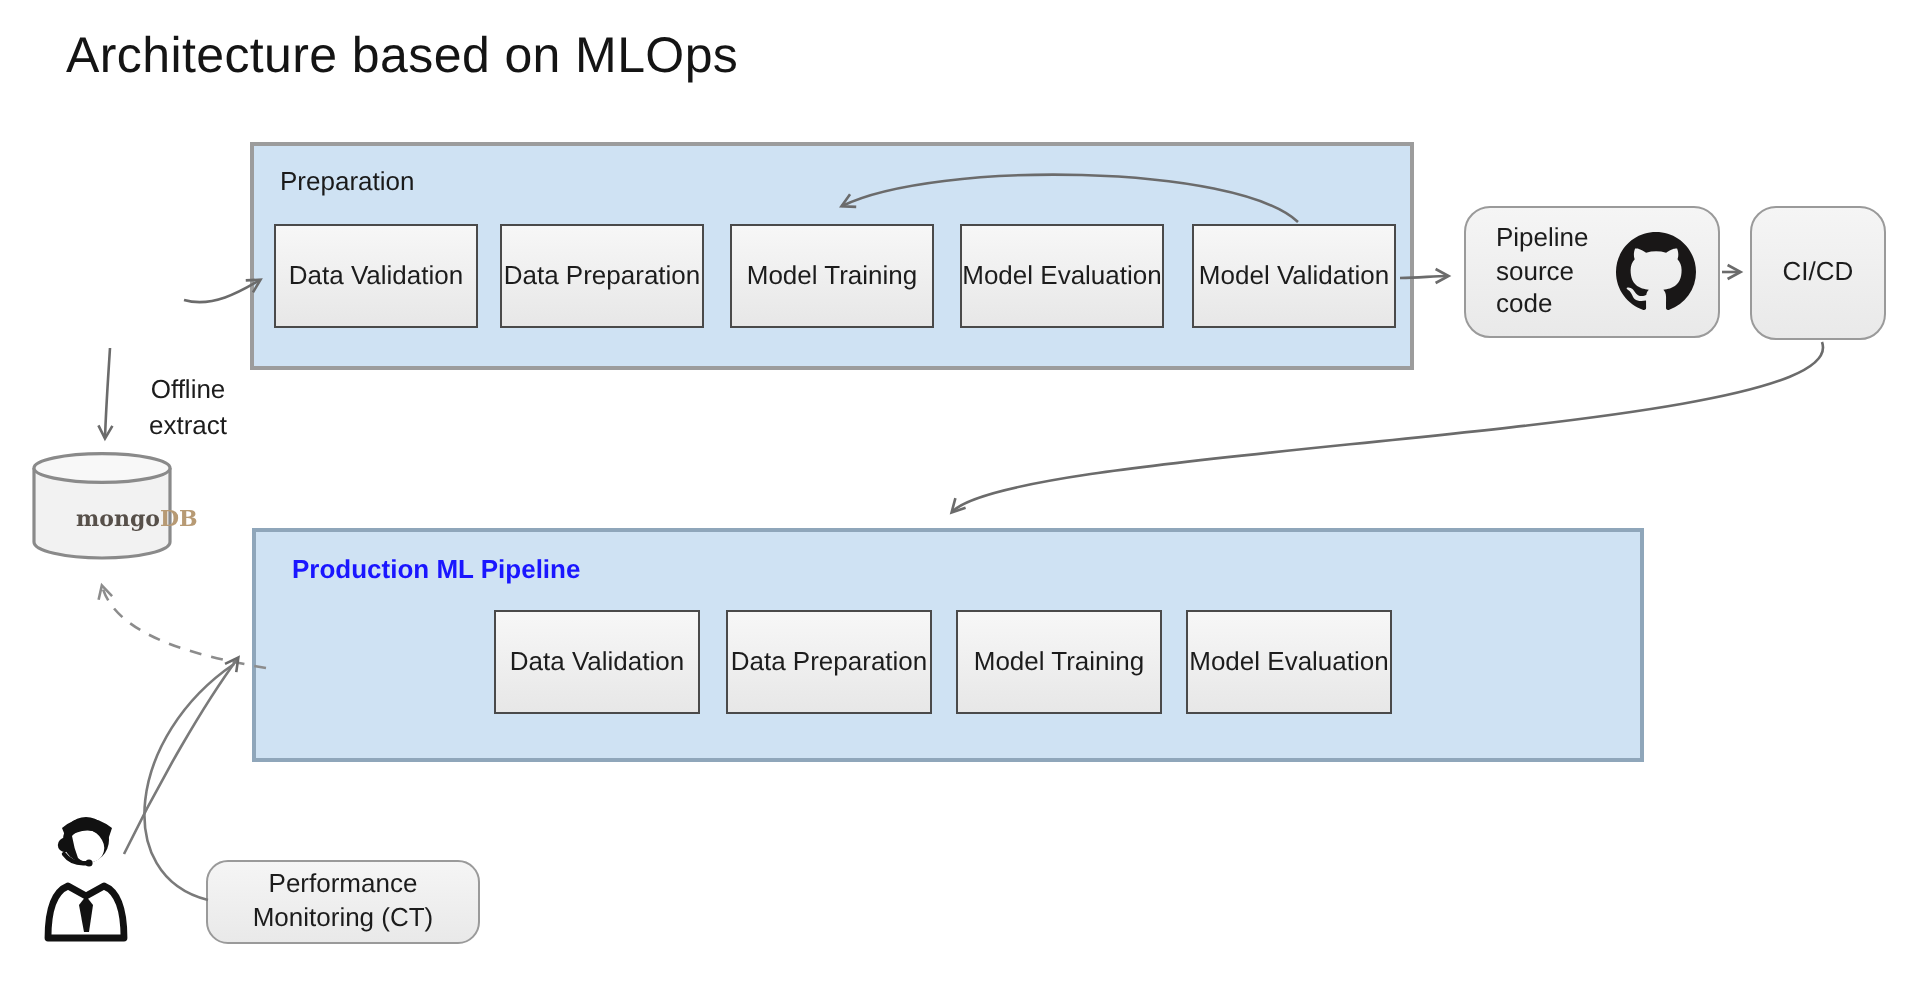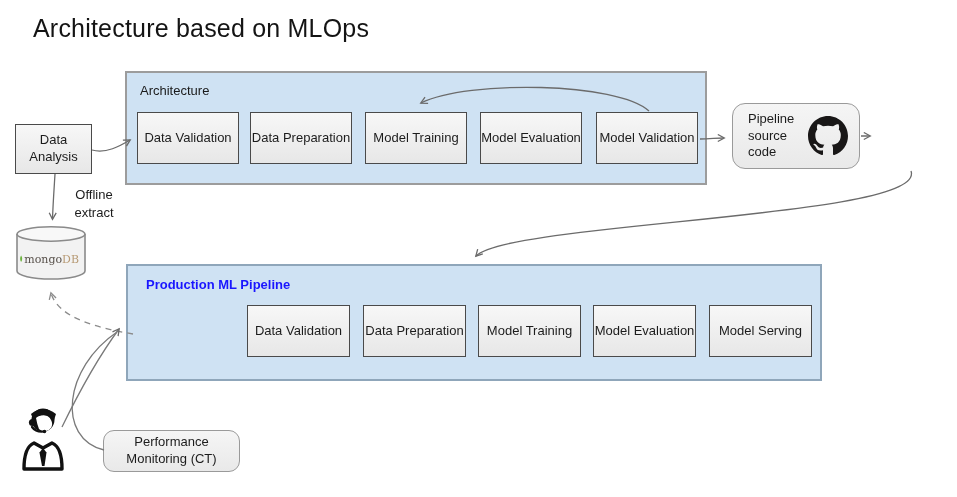--- a/index.html
+++ b/index.html
@@ -31,47 +31,46 @@
     background:linear-gradient(#f5f5f5,#e9e9e9);
   }
   .pipeline-source { justify-content:flex-start; text-align:left; }
   .pipeline-source .txt { width:64px; margin-left:15px; }
   .gh-icon { position:absolute; left:75px; top:12px; width:40px; height:40px; }
   .free-label {
     position:absolute; font-size:13px; color:#1c1c1c; line-height:1.35;text-align:center;
   }
   .mongo-wrap { position:absolute; left:15px; top:225px; width:72px; height:56px; }
   .mongo-logo {
-    position:absolute; left:4px; top:26px; width:60px; height:16px;
+    position:absolute; left:22px; top:26px; width:60px; height:16px;
     display:flex; align-items:center; font-family:"DejaVu Serif", serif;
-    font-size:11px; font-weight:normal;
+    font-size:11px; font-weight:bold;
   }
   .mongo-logo .leaf { width:8px; height:14px; margin-right:1px; }
   .mongo-txt-dark { color:#57504a; }
   .mongo-txt-light { color:#b79a74; }
   .arrows { position:absolute; left:0; top:0; width:957px; height:497px; pointer-events:none; }
   .person { position:absolute; left:20px; top:405px; width:46px; height:66px; }
 </style>
 </head>
 <body>
 
 <div class="canvas">
 
   <div class="title">Architecture based on MLOps</div>
 
   <div class="container-blue" style="left:125px; top:71px; width:582px; height:114px;"></div>
-  <div class="container-label" style="left:140px; top:83px;">Architecture</div>
+  <div class="container-label" style="left:140px; top:83px;">Preparation</div>
 
   <div class="node" style="left:137px; top:112px; width:102px; height:52px;">Data Validation</div>
   <div class="node" style="left:250px; top:112px; width:102px; height:52px;">Data Preparation</div>
   <div class="node" style="left:365px; top:112px; width:102px; height:52px;">Model Training</div>
   <div class="node" style="left:480px; top:112px; width:102px; height:52px;">Model Evaluation</div>
   <div class="node" style="left:596px; top:112px; width:102px; height:52px;">Model Validation</div>
 
-  <div class="node" style="left:15px; top:124px; width:77px; height:50px;">Data Analysis</div>
 
   <div class="free-label" style="left:68px; top:186px; width:52px;">Offline extract</div>
 
   <div class="mongo-wrap">
     <svg width="72" height="56" viewBox="0 0 72 56">
       <path d="M2 9 L2 46 A34 8 0 0 0 70 46 L70 9" fill="#f2f2f2" stroke="#8a8a8a" stroke-width="1.6"></path>
       <ellipse cx="36" cy="9" rx="34" ry="7.2" fill="#f8f8f8" stroke="#8a8a8a" stroke-width="1.6"></ellipse>
     </svg>
     <div class="mongo-logo">
       <svg class="leaf" viewBox="0 0 10 16">
@@ -82,29 +81,29 @@
     </div>
   </div>
 
   <div class="node rounded pipeline-source" style="left:732px; top:103px; width:128px; height:66px;">
     <div class="txt">Pipeline source code</div>
     <svg class="gh-icon" viewBox="0 0 16 16">
       <path fill="#191717" fill-rule="evenodd" d="M8 0C3.58 0 0 3.58 0 8c0 3.54 2.29 6.53 5.47 7.59.4.07.55-.17.55-.38 0-.19-.01-.82-.01-1.49-2.01.37-2.53-.49-2.69-.94-.09-.23-.48-.94-.82-1.13-.28-.15-.68-.52-.01-.53.63-.01 1.08.58 1.23.82.72 1.21 1.87.87 2.33.66.07-.52.28-.87.51-1.07-1.78-.2-3.64-.89-3.64-3.95 0-.87.31-1.59.82-2.15-.08-.2-.36-1.02.08-2.12 0 0 .67-.21 2.2.82.64-.18 1.32-.27 2-.27s1.36.09 2 .27c1.53-1.04 2.2-.82 2.2-.82.44 1.1.16 1.92.08 2.12.51.56.82 1.27.82 2.15 0 3.07-1.87 3.75-3.65 3.95.29.25.54.73.54 1.48 0 1.07-.01 1.93-.01 2.2 0 .21.15.46.55.38A8.01 8.01 0 0 0 16 8c0-4.42-3.58-8-8-8z"></path>
     </svg>
   </div>
 
+  <div class="node rounded" style="left:875px; top:103px; width:68px; height:67px;">CI/CD</div>
 
   <div class="container-blue production" style="left:126px; top:264px; width:696px; height:117px;"></div>
   <div class="container-label production-label" style="left:146px; top:277px;">Production ML Pipeline</div>
 
   <div class="node" style="left:247px; top:305px; width:103px; height:52px;">Data Validation</div>
   <div class="node" style="left:363px; top:305px; width:103px; height:52px;">Data Preparation</div>
   <div class="node" style="left:478px; top:305px; width:103px; height:52px;">Model Training</div>
   <div class="node" style="left:593px; top:305px; width:103px; height:52px;">Model Evaluation</div>
-  <div class="node" style="left:709px; top:305px; width:103px; height:52px;">Model Serving</div>
 
   <div class="node rounded" style="left:103px; top:430px; width:137px; height:42px; border-radius:11px;">Performance Monitoring (CT)</div>
 
   <svg class="person" viewBox="0 0 46 66">
     <circle cx="23" cy="15" r="11.5" fill="#111"></circle>
     <path d="M16 13 a9 9 0 0 1 15 2 a8 8 0 0 1 0 8 a8 8 0 0 1 -12 1 q-2 -5 -3 -11 Z" fill="#fff"></path>
     <path d="M11 9 Q23 -1 36 9 L34 15 Q25 6 13 14 Z" fill="#111"></path>
     <circle cx="12.5" cy="17.5" r="3.6" fill="#111"></circle>
     <path d="M12 22 Q16 27.5 24 26.5" stroke="#111" stroke-width="2.2" fill="none" stroke-linecap="round"></path>
     <circle cx="24.5" cy="26.5" r="1.8" fill="#111"></circle>

